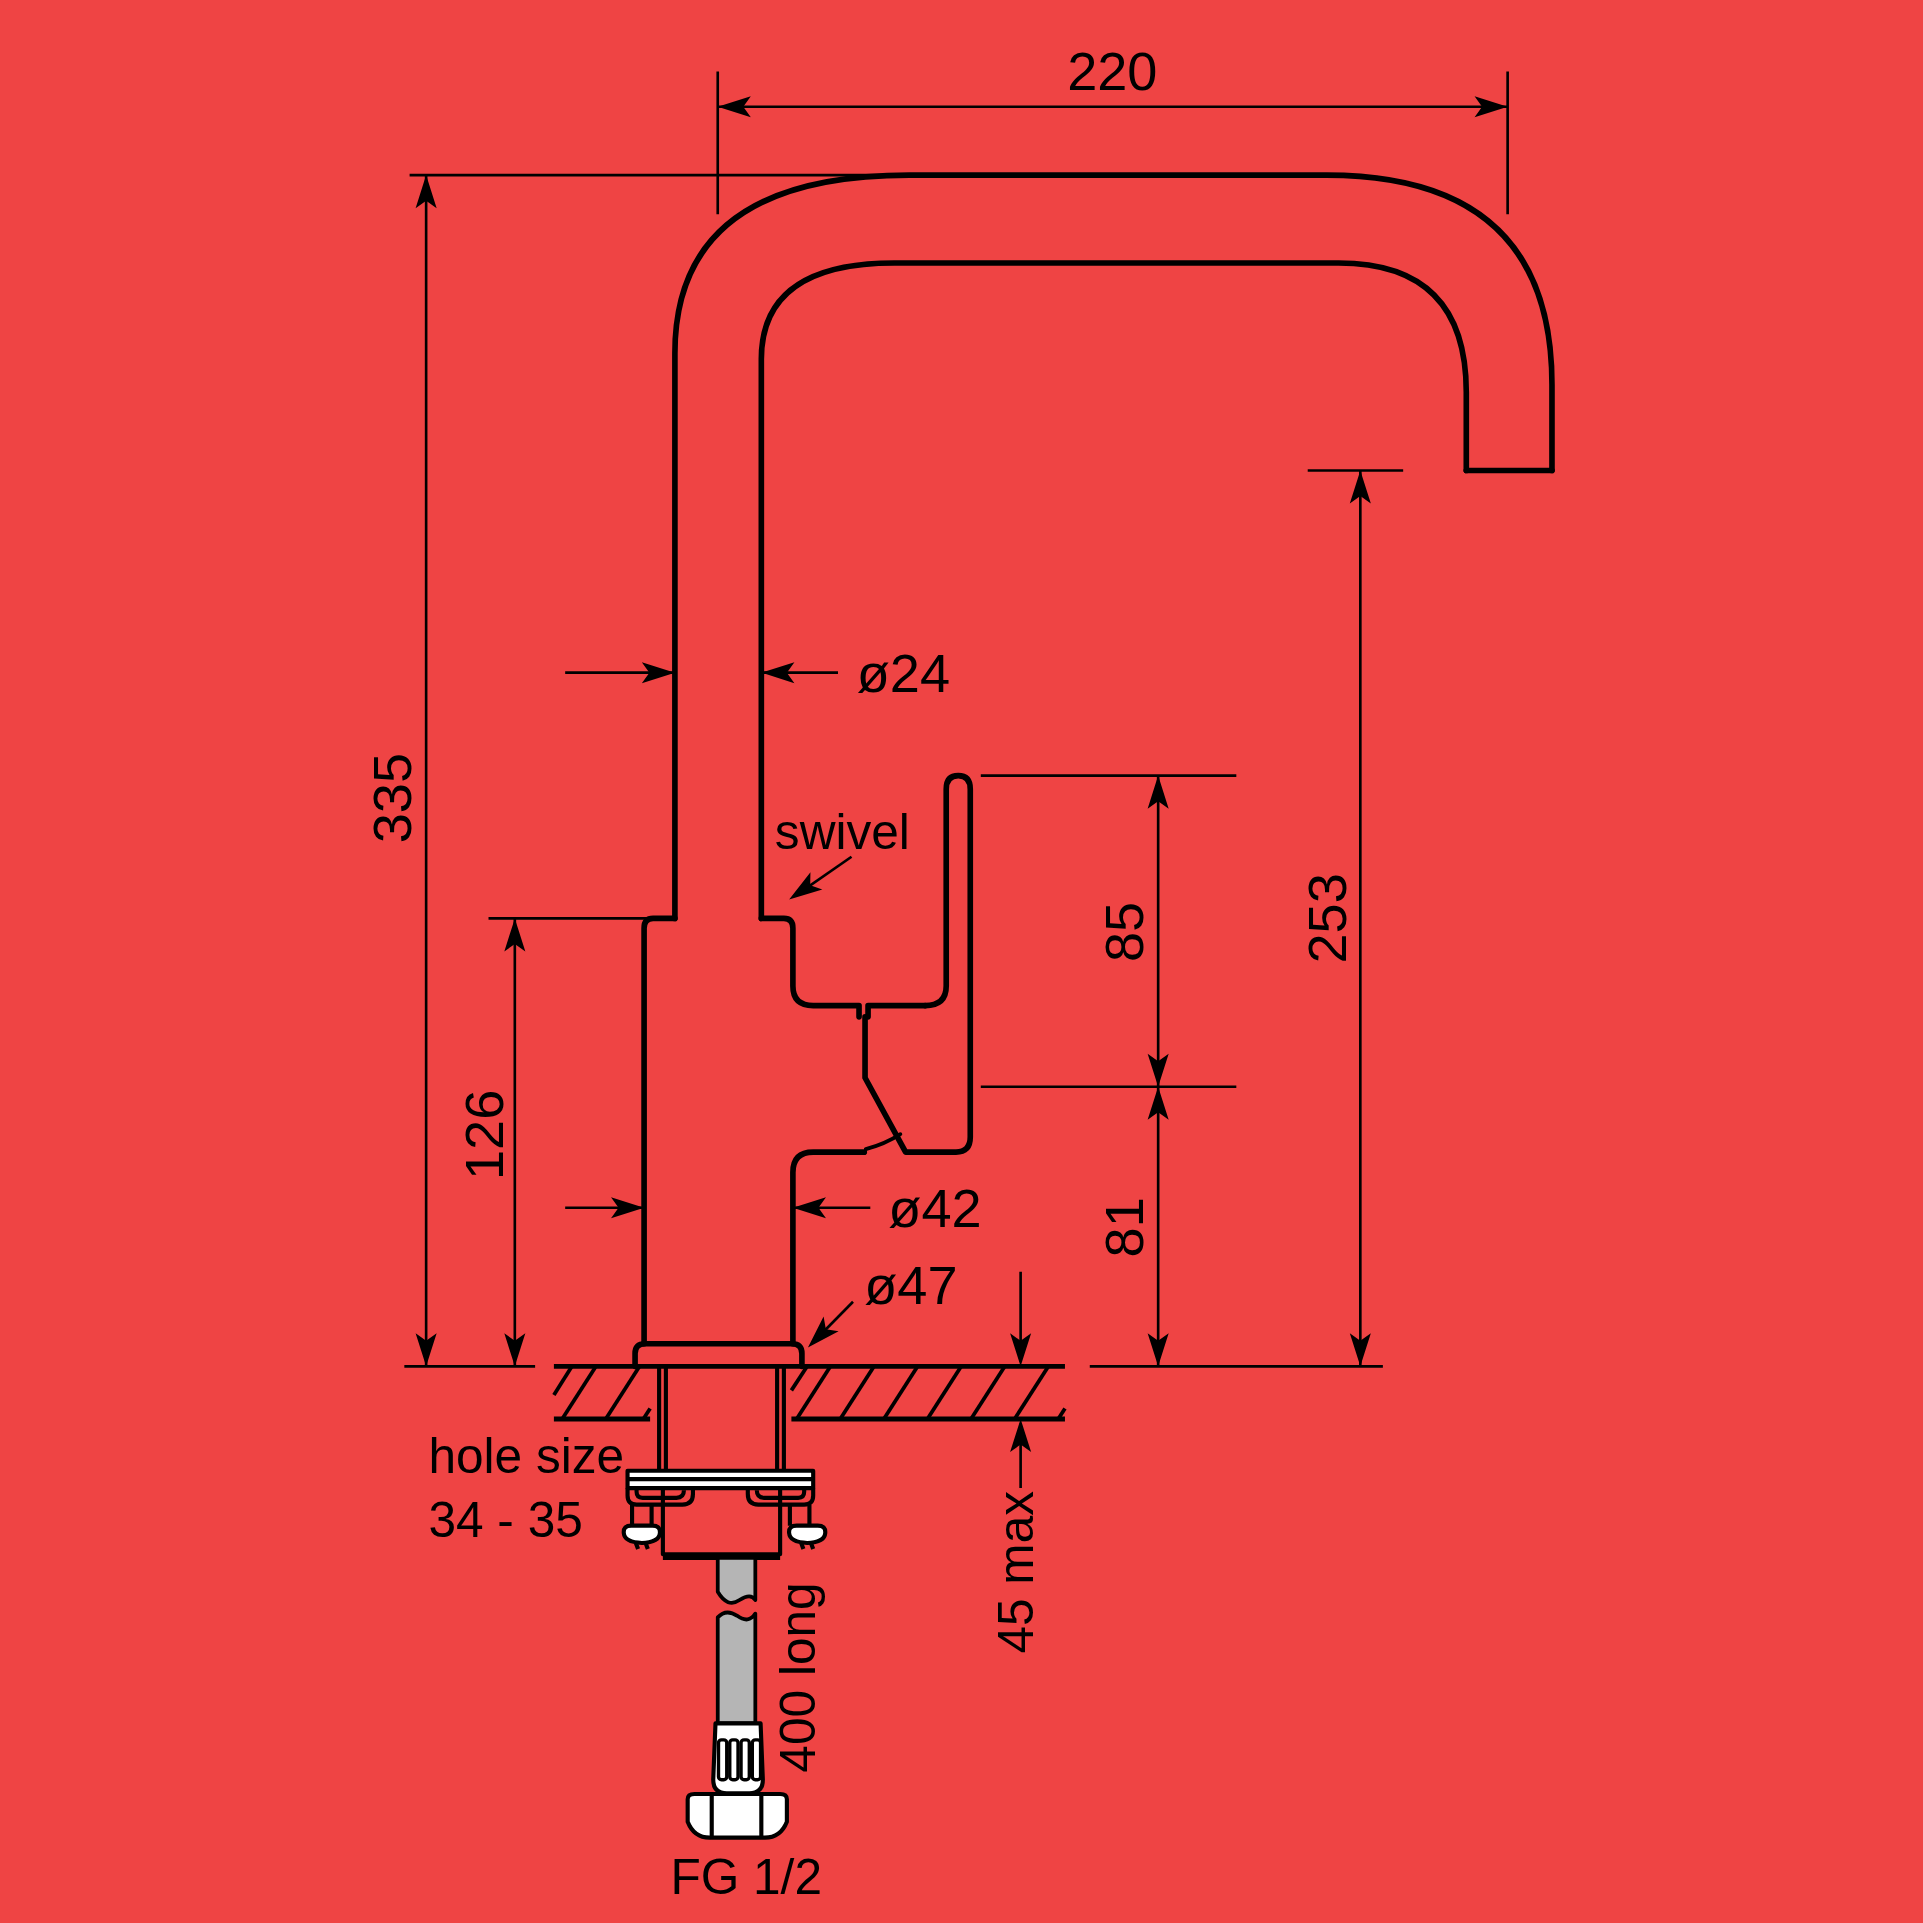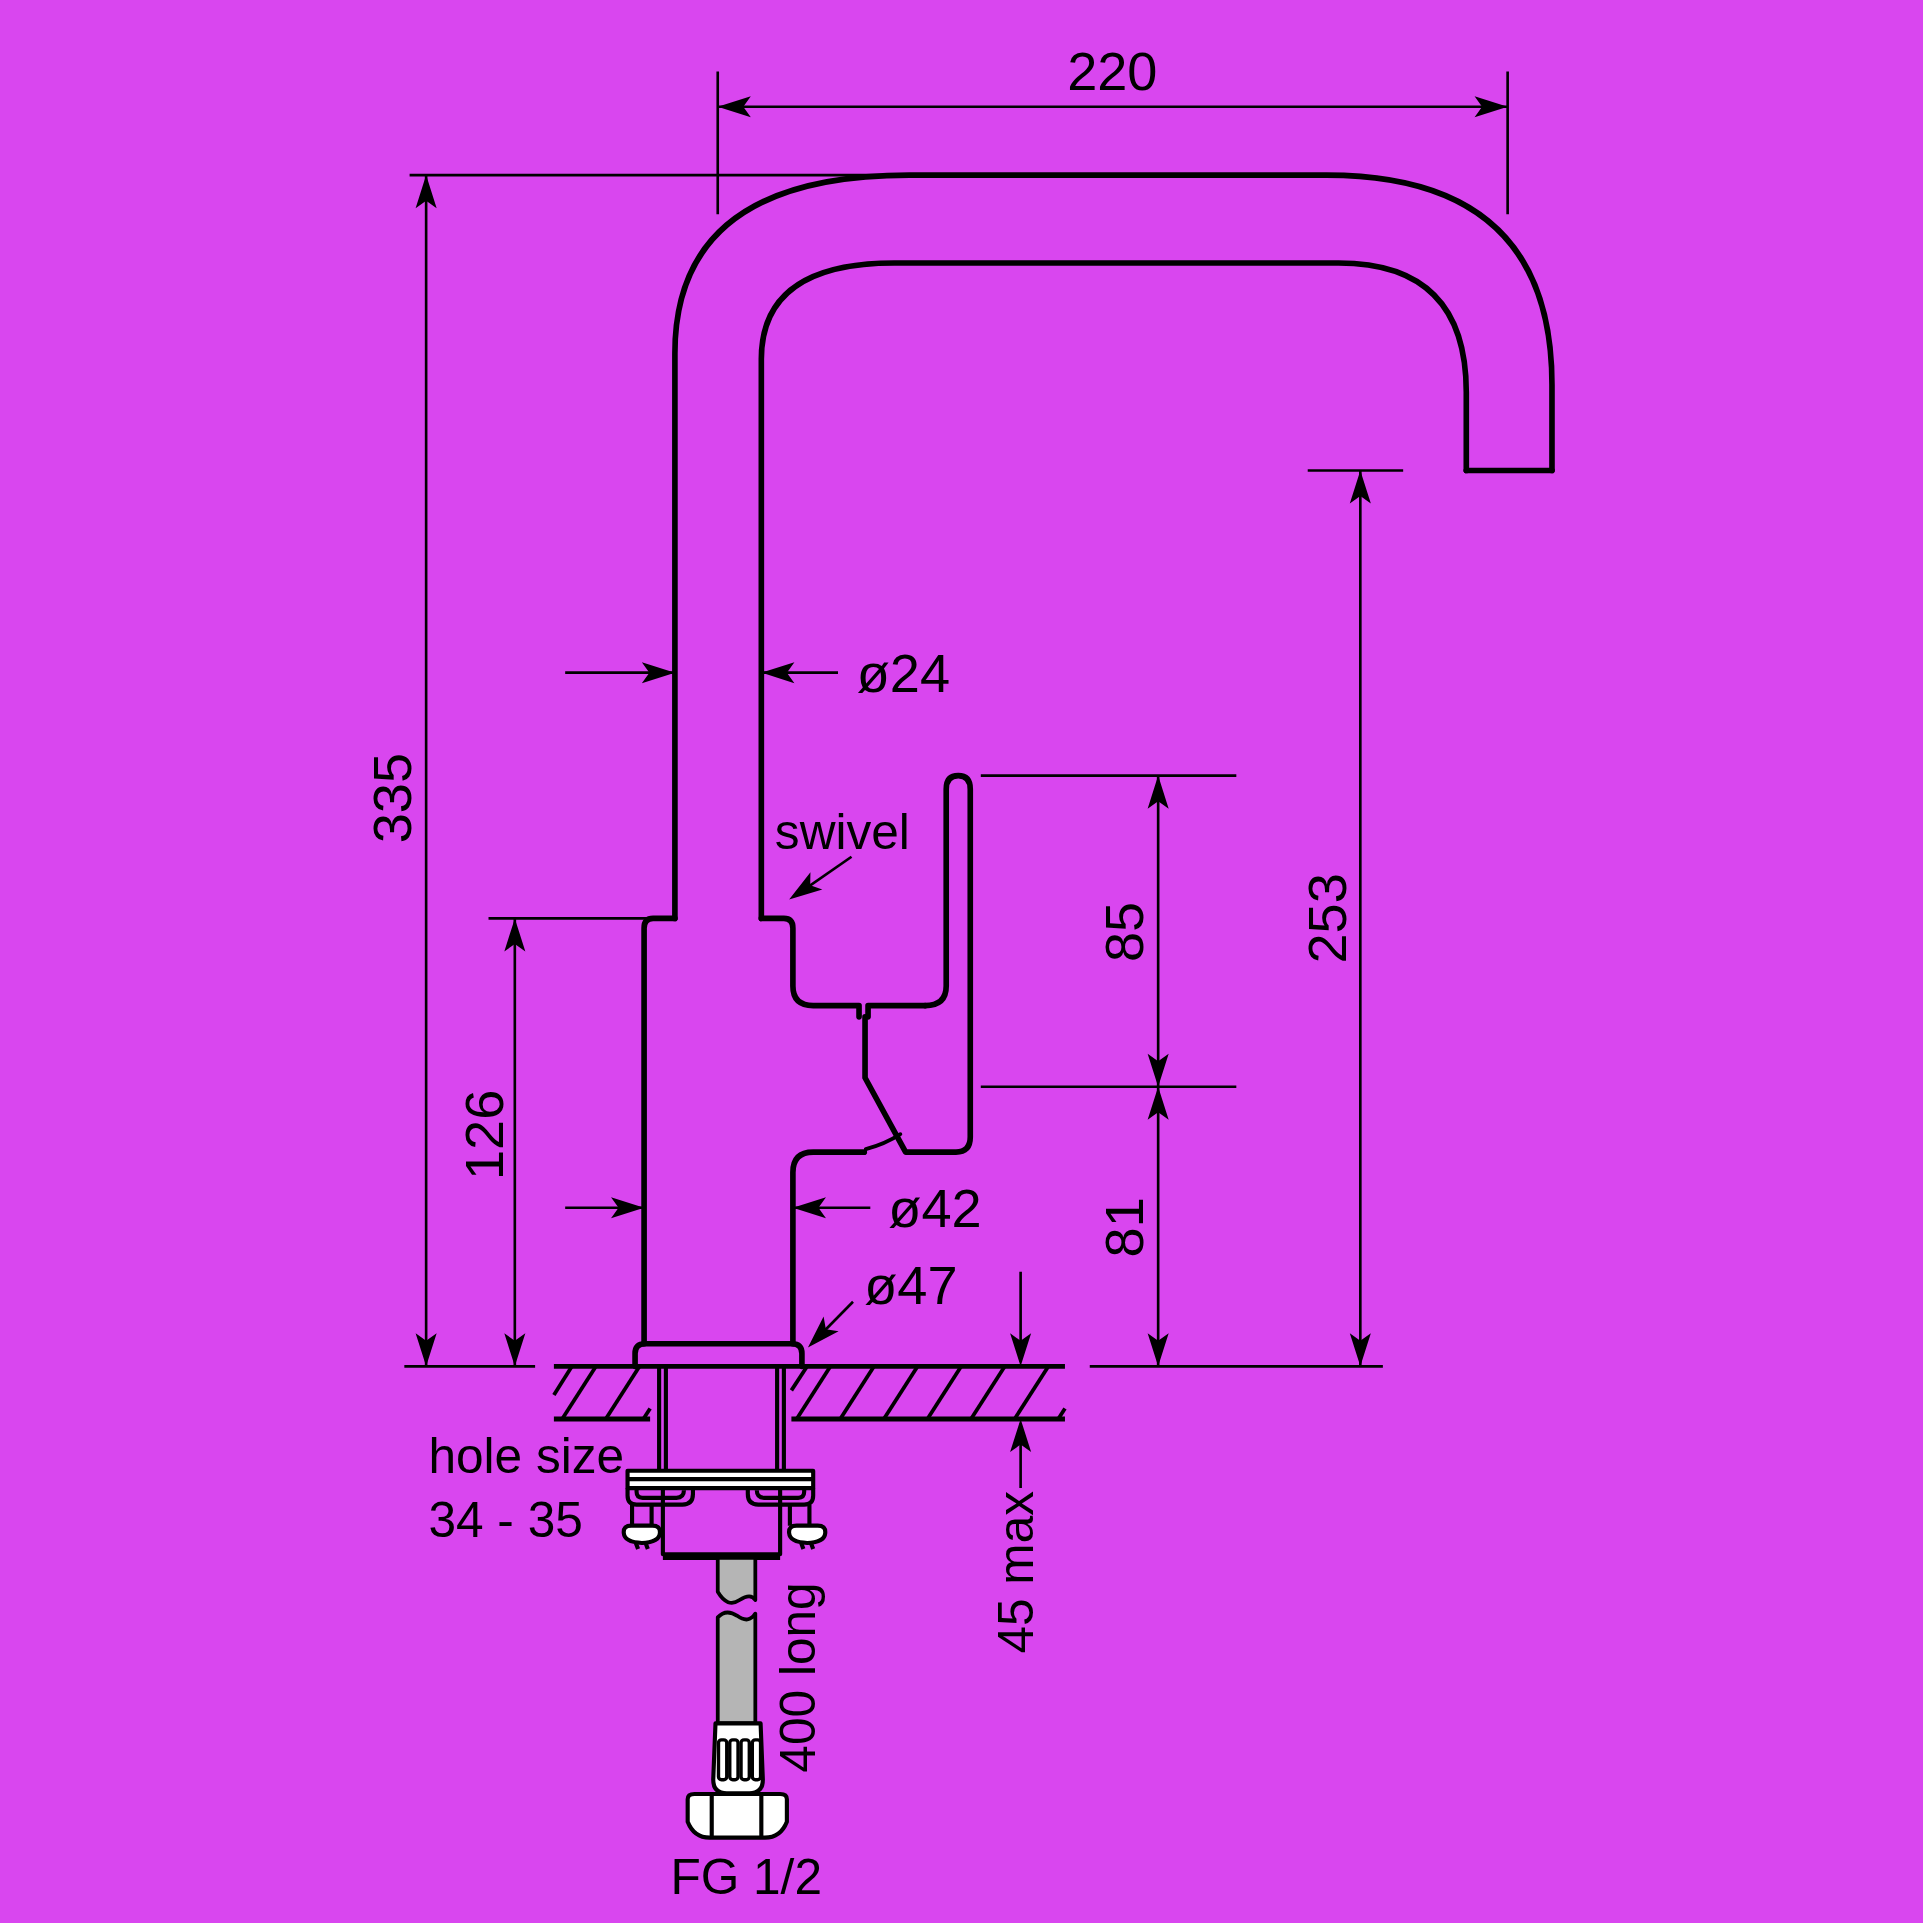--- a/index.html
+++ b/index.html
@@ -1,16 +1,16 @@
 <!DOCTYPE html>
 <html style="font-size:12px"><head>
 <meta charset="utf-8">
 <style>
   html,body{margin:0;padding:0;background:#ffffff;}
-  .stage{width:1924px;height:1924px;background:#d946ef;position:relative;overflow:hidden;}
+  .stage{width:1924px;height:1924px;background:#ef4444;position:relative;overflow:hidden;}
   svg{display:block;}
   text{font-family:"Liberation Sans", sans-serif;fill:#000;}
   .dimtxt{font-size:72px;}
   .anntxt{font-size:66px;}
   .outline{stroke:#000;stroke-width:7.5;fill:none;stroke-linecap:round;stroke-linejoin:round;}
   .counter{stroke:#000;stroke-width:6.5;fill:none;stroke-linecap:butt;}
   .hatch{stroke:#000;stroke-width:5;fill:none;}
   .under{stroke:#000;stroke-width:5.5;fill:none;stroke-linejoin:round;}
   .underfill{stroke:#000;stroke-width:5.5;fill:#ffffff;stroke-linejoin:round;}
   .dim{stroke:#000;stroke-width:3.5;fill:none;}

